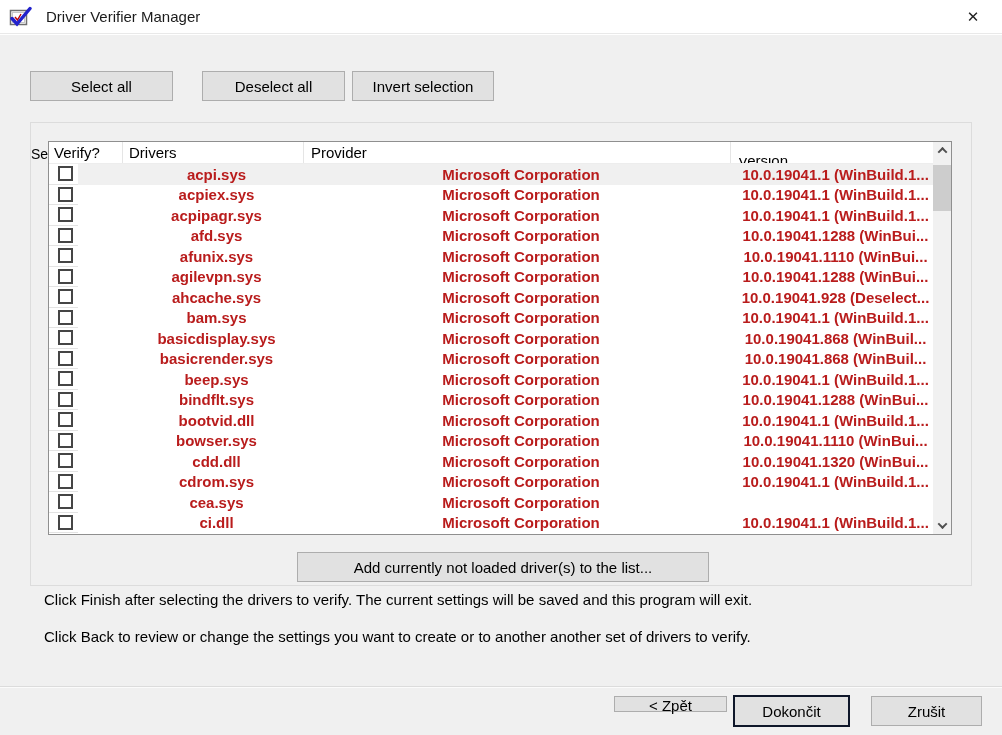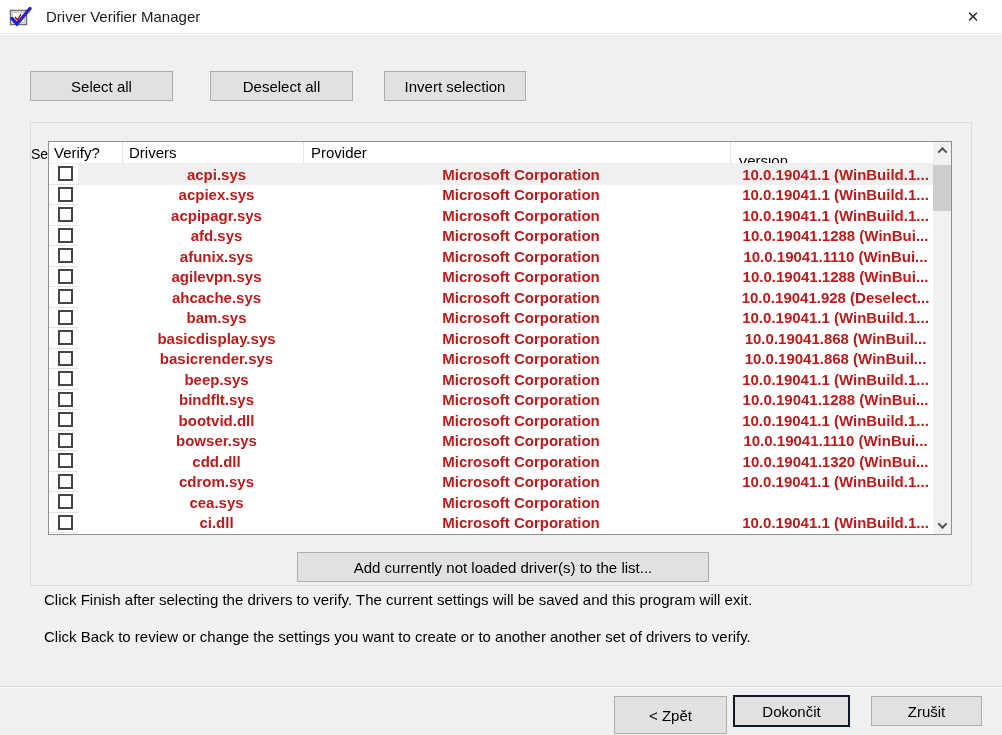--- a/index.html
+++ b/index.html
@@ -46,22 +46,22 @@
   .btn {
     position: absolute;
     background: #e1e1e1;
     border: 1px solid #adadad;
     font: 15px "Liberation Sans", sans-serif;
     color: #000000;
     text-align: center;
     padding: 0;
   }
   .btn-select-all   { left: 30px;  top: 36px; width: 143px; height: 30px; }
-  .btn-deselect-all { left: 210px; top: 36px; width: 143px; height: 30px; }
-  .btn-invert       { left: 384px; top: 36px; width: 142px; height: 30px; }
+  .btn-deselect-all { left: 202px; top: 36px; width: 143px; height: 30px; }
+  .btn-invert       { left: 352px; top: 36px; width: 142px; height: 30px; }
 
   
   .groupbox {
     position: absolute;
     left: 30px; top: 87px;
     width: 942px; height: 464px;
     border: 1px solid #dcdcdc;
   }
   .groupbox-label {
     position: absolute;
@@ -164,21 +164,21 @@
   .instr-back   { top: 593px; }
 
   
   .footer-divider {
     position: absolute;
     left: 0; right: 0; top: 651px;
     height: 2px;
     border-top: 1px solid #dcdcdc;
     background: #fbfbfb;
   }
-  .btn-back   { left: 614px; top: 661px; width: 113px; height: 38px; }
+  .btn-back   { left: 614px; top: 661px; width: 113px; height: 16px; }
   .btn-finish { left: 733px; top: 660px; width: 117px; height: 32px; border: 2px solid #0f172a; }
   .btn-cancel { left: 871px; top: 661px; width: 111px; height: 30px; }
 </style>
 </head>
 <body>
 
 <div class="window">
 
   <div class="titlebar">
     <span class="app-icon">

